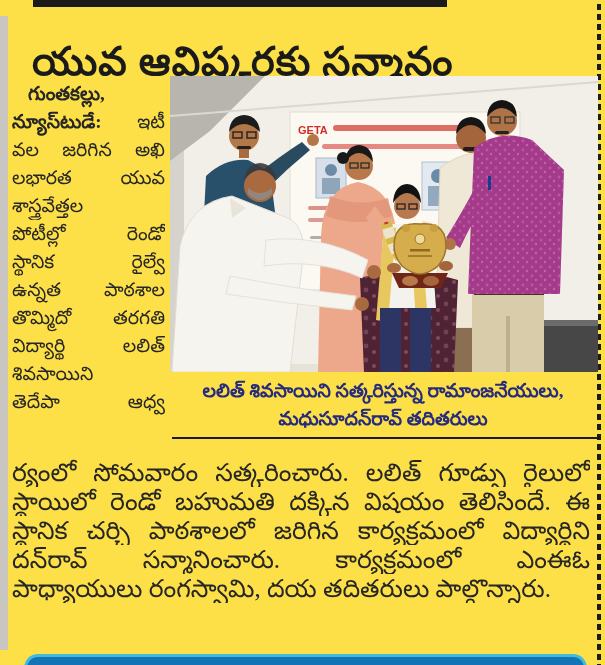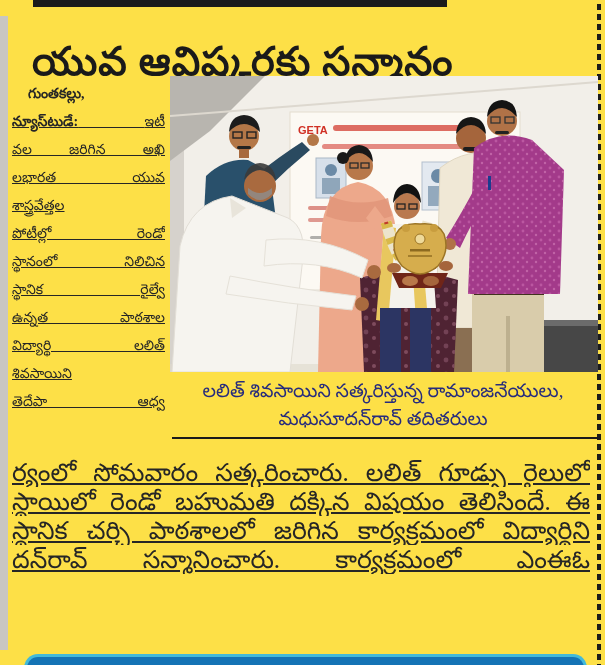--- a/index.html
+++ b/index.html
@@ -11,30 +11,30 @@
   .left-rail{position:absolute;left:0;top:16px;width:8px;height:634px;background:#c9c6c1;}
   .col-sep{
     position:absolute;left:597px;top:4px;width:4px;height:661px;
     background-image:repeating-linear-gradient(to bottom,#1c1c1c 0 6px,transparent 6px 10px);
   }
   .headline{
     position:absolute;left:32px;top:6px;width:540px;height:62px;
     font-size:40px;line-height:58px;color:#1a1a1a;letter-spacing:1px;white-space:nowrap;
     font-family:"Liberation Serif", serif;
   }
-  .left-col{position:absolute;left:12px;top:80px;width:153px;font-size:14px;line-height:28px;color:#262626;}
+  .left-col{position:absolute;left:12px;top:80px;width:153px;font-size:19px;line-height:28px;color:#262626;}
   .lc-line{height:28px;overflow:hidden;}
-  .jl{text-align:justify;text-align-last:justify;text-decoration:underline;}
+  .jl{text-align:justify;text-align-last:justify;}
   .bold{font-weight:bold;}
   .indent{text-indent:16px;text-align-last:left;}
   .photo-wrap{position:absolute;left:170px;top:76px;width:428px;height:296px;text-align:right;}
   .photo-wrap svg{display:block;}
   .caption{
     position:absolute;left:168px;top:377px;width:430px;text-align:center;
-    font-weight:normal;font-size:19px;line-height:28px;color:#262b7d;
+    font-weight:bold;font-size:19px;line-height:28px;color:#262b7d;
   }
   .cap-rule{position:absolute;left:172px;top:437px;width:426px;height:2px;background:#1a1a1a;}
   .body-text{position:absolute;left:12px;top:458px;width:578px;font-size:25px;line-height:29px;color:#262626;}
   .b-line{height:29px;overflow:hidden;}
   .b-last{text-align-last:left;}
   .bottom-bar{
     position:absolute;left:24px;top:654px;width:563px;height:14px;
     background:#1473b5;border:3px solid #43bada;border-bottom:none;
     border-radius:14px 14px 0 0;box-sizing:border-box;
   }
@@ -50,23 +50,23 @@
 
   <h1 class="headline">యువ ఆవిష్కర్తకు సన్మానం</h1>
 
   <div class="left-col">
     <div class="lc-line bold indent">గుంతకల్లు,</div>
     <div class="lc-line jl"><span class="bold">న్యూస్‌టుడే:</span> <span>ఇటీ</span></div>
     <div class="lc-line jl">వల జరిగిన అఖి</div>
     <div class="lc-line jl">లభారత యువ</div>
     <div class="lc-line jl">శాస్త్రవేత్తల</div>
     <div class="lc-line jl">పోటీల్లో రెండో</div>
-    <div class="lc-line jl">స్థానంలో నిలిచిన</div>
     <div class="lc-line jl">స్థానిక రైల్వే</div>
     <div class="lc-line jl">ఉన్నత పాఠశాల</div>
+    <div class="lc-line jl">తొమ్మిదో తరగతి</div>
     <div class="lc-line jl">విద్యార్థి లలిత్</div>
     <div class="lc-line jl">శివసాయిని</div>
     <div class="lc-line jl">తెదేపా ఆధ్వ</div>
   </div>
 
   <div class="photo-wrap">
     <svg width="428" height="296" viewBox="0 0 428 296" xmlns="http://www.w3.org/2000/svg">
       <defs>
         <pattern id="speckle" width="9" height="9" patternUnits="userSpaceOnUse">
           <circle cx="2" cy="2" r="1.4" fill="#cf6fb4"></circle>
@@ -212,17 +212,18 @@
     <div>లలిత్ శివసాయిని సత్కరిస్తున్న రామాంజనేయులు,</div>
     <div>మధుసూదన్‌రావ్ తదితరులు</div>
   </div>
   <div class="cap-rule"></div>
 
   <div class="body-text">
     <div class="b-line jl">ర్యంలో సోమవారం సత్కరించారు. లలిత్ గూడ్సు రైలులో గార్డులుండే</div>
     <div class="b-line jl">స్థాయిలో రెండో బహుమతి దక్కిన విషయం తెలిసిందే. ఈ నేపథ్యంలో</div>
     <div class="b-line jl">స్థానిక చర్చి పాఠశాలలో జరిగిన కార్యక్రమంలో విద్యార్థిని తెదేపా మాజీ</div>
     <div class="b-line jl">దన్‌రావ్ సన్మానించారు. కార్యక్రమంలో ఎంఈఓ సుబ్బరాయుడు, ప్రధానో</div>
+    <div class="b-line jl b-last">పాధ్యాయులు రంగస్వామి, దయ తదితరులు పాల్గొన్నారు.</div>
   </div>
 
   <div class="bottom-bar"></div>
 
 </div>
 
 </body></html>

